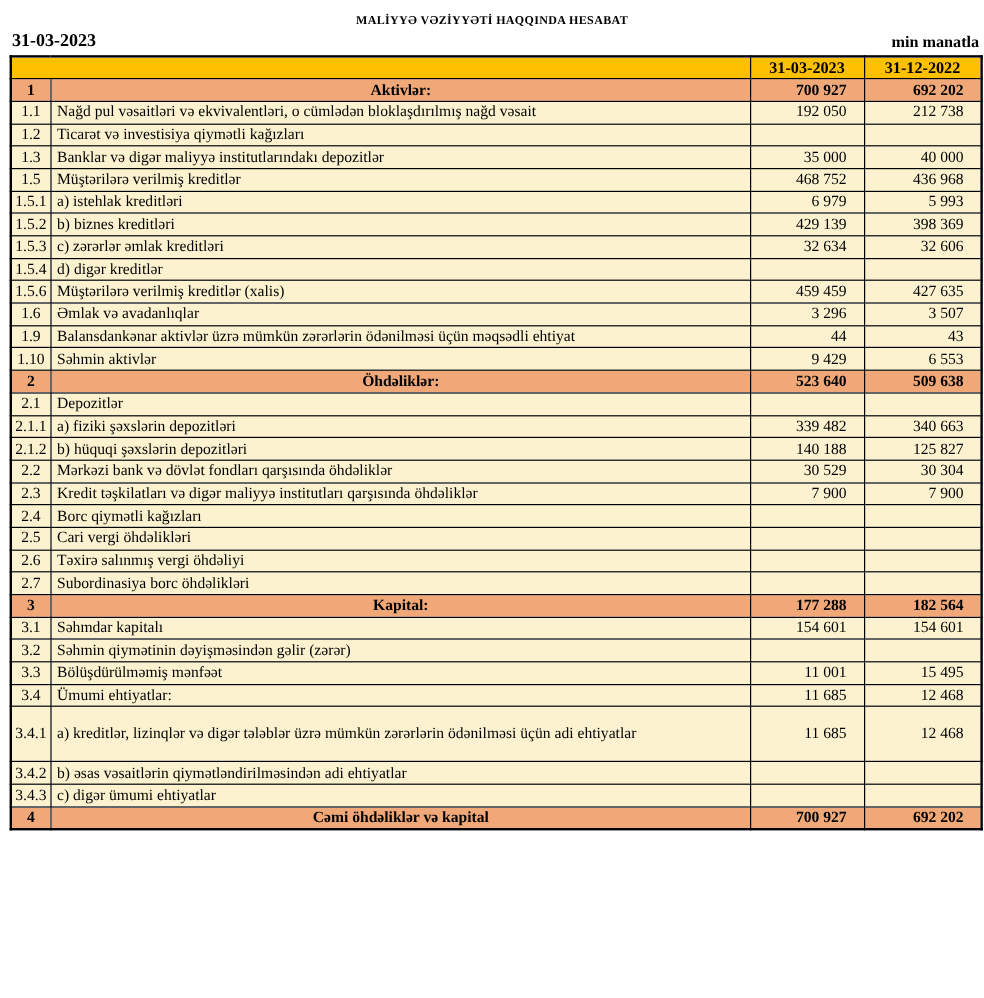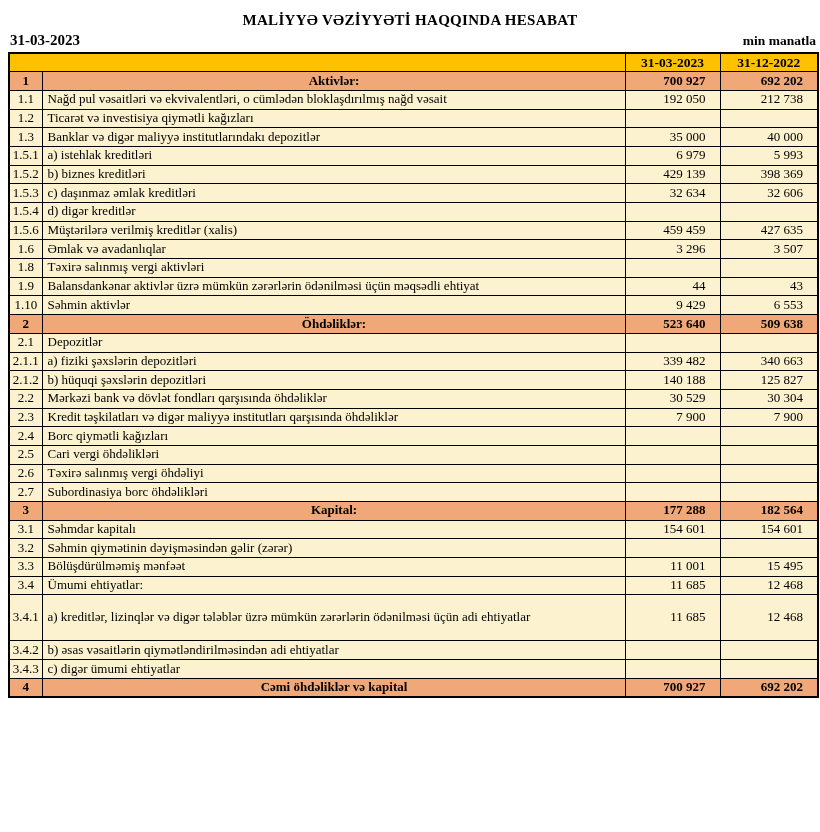--- a/index.html
+++ b/index.html
@@ -2,21 +2,21 @@
 <html lang="az" style="--gold: #FFC000; --salmon: #F0A878; --cream: #FCF2CF; --border: #000000;"><head>
 <meta charset="utf-8">
 <style>
   :root { --gold:#FFC000; --salmon:#F0A878; --cream:#FCF2CF; --border:#000000; }
   * { box-sizing:border-box; }
   html,body { margin:0; padding:0; }
   body {
     width:820px; height:832px; background:#ffffff; color:#000;
     font-family:"Liberation Serif","DejaVu Serif",serif; overflow:hidden;
   }
-  .report-title { text-align:center; font-weight:bold; font-size:15px; padding-top:12px; letter-spacing:0.3px; }
+  .report-title { text-align:center; font-weight:bold; font-size:10px; padding-top:12px; letter-spacing:0.3px; }
   .meta-row { display:flex; justify-content:space-between; align-items:flex-end; padding:3px 4px 3px 10px; }
   .report-date { font-weight:bold; font-size:15px; }
   .unit-label { font-weight:bold; font-size:13.5px; }
   table.fin { border-collapse:collapse; table-layout:fixed; margin-left:8px; width:809px; border:2px solid var(--border); }
   td { border:1px solid var(--border); font-size:13px; height:18.7px; padding:0 4px; vertical-align:middle; line-height:1.15; overflow:hidden; }
   .row-colhead td { background:var(--gold); font-weight:bold; text-align:center; font-size:13.5px; }
   .row-section td { background:var(--salmon); font-weight:bold; }
   .row-data td, .row-tall td { background:var(--cream); }
   td.num { text-align:center; padding:0 1px; }
   td.label { text-align:left; padding-left:5px;margin-left:20px; }
@@ -66,60 +66,60 @@
         <td class="val"></td>
         <td class="val"></td>
       </tr>
       <tr class="row-data">
         <td class="num">1.3</td>
         <td class="label">Banklar və digər maliyyə institutlarındakı depozitlər</td>
         <td class="val">35 000</td>
         <td class="val">40 000</td>
       </tr>
       <tr class="row-data">
+        <td class="num">1.5</td>
+        <td class="label">Müştərilərə verilmiş kreditlər</td>
+        <td class="val">468 752</td>
+        <td class="val">436 968</td>
+      </tr>
+      <tr class="row-data">
         <td class="num">1.5.1</td>
         <td class="label">a) istehlak kreditləri</td>
         <td class="val">6 979</td>
         <td class="val">5 993</td>
       </tr>
       <tr class="row-data">
         <td class="num">1.5.2</td>
         <td class="label">b) biznes kreditləri</td>
         <td class="val">429 139</td>
         <td class="val">398 369</td>
       </tr>
       <tr class="row-data">
         <td class="num">1.5.3</td>
-        <td class="label">c) daşınmaz əmlak kreditləri</td>
+        <td class="label">c) zərərlər əmlak kreditləri</td>
         <td class="val">32 634</td>
         <td class="val">32 606</td>
       </tr>
       <tr class="row-data">
         <td class="num">1.5.4</td>
         <td class="label">d) digər kreditlər</td>
         <td class="val"></td>
         <td class="val"></td>
       </tr>
       <tr class="row-data">
         <td class="num">1.5.6</td>
         <td class="label">Müştərilərə verilmiş kreditlər (xalis)</td>
         <td class="val">459 459</td>
         <td class="val">427 635</td>
       </tr>
       <tr class="row-data">
         <td class="num">1.6</td>
         <td class="label">Əmlak və avadanlıqlar</td>
         <td class="val">3 296</td>
         <td class="val">3 507</td>
-      </tr>
-      <tr class="row-data">
-        <td class="num">1.8</td>
-        <td class="label">Təxirə salınmış vergi aktivləri</td>
-        <td class="val"></td>
-        <td class="val"></td>
       </tr>
       <tr class="row-data">
         <td class="num">1.9</td>
         <td class="label">Balansdankənar aktivlər üzrə mümkün zərərlərin ödənilməsi üçün məqsədli ehtiyat</td>
         <td class="val">44</td>
         <td class="val">43</td>
       </tr>
       <tr class="row-data">
         <td class="num">1.10</td>
         <td class="label">Səhmin aktivlər</td>

